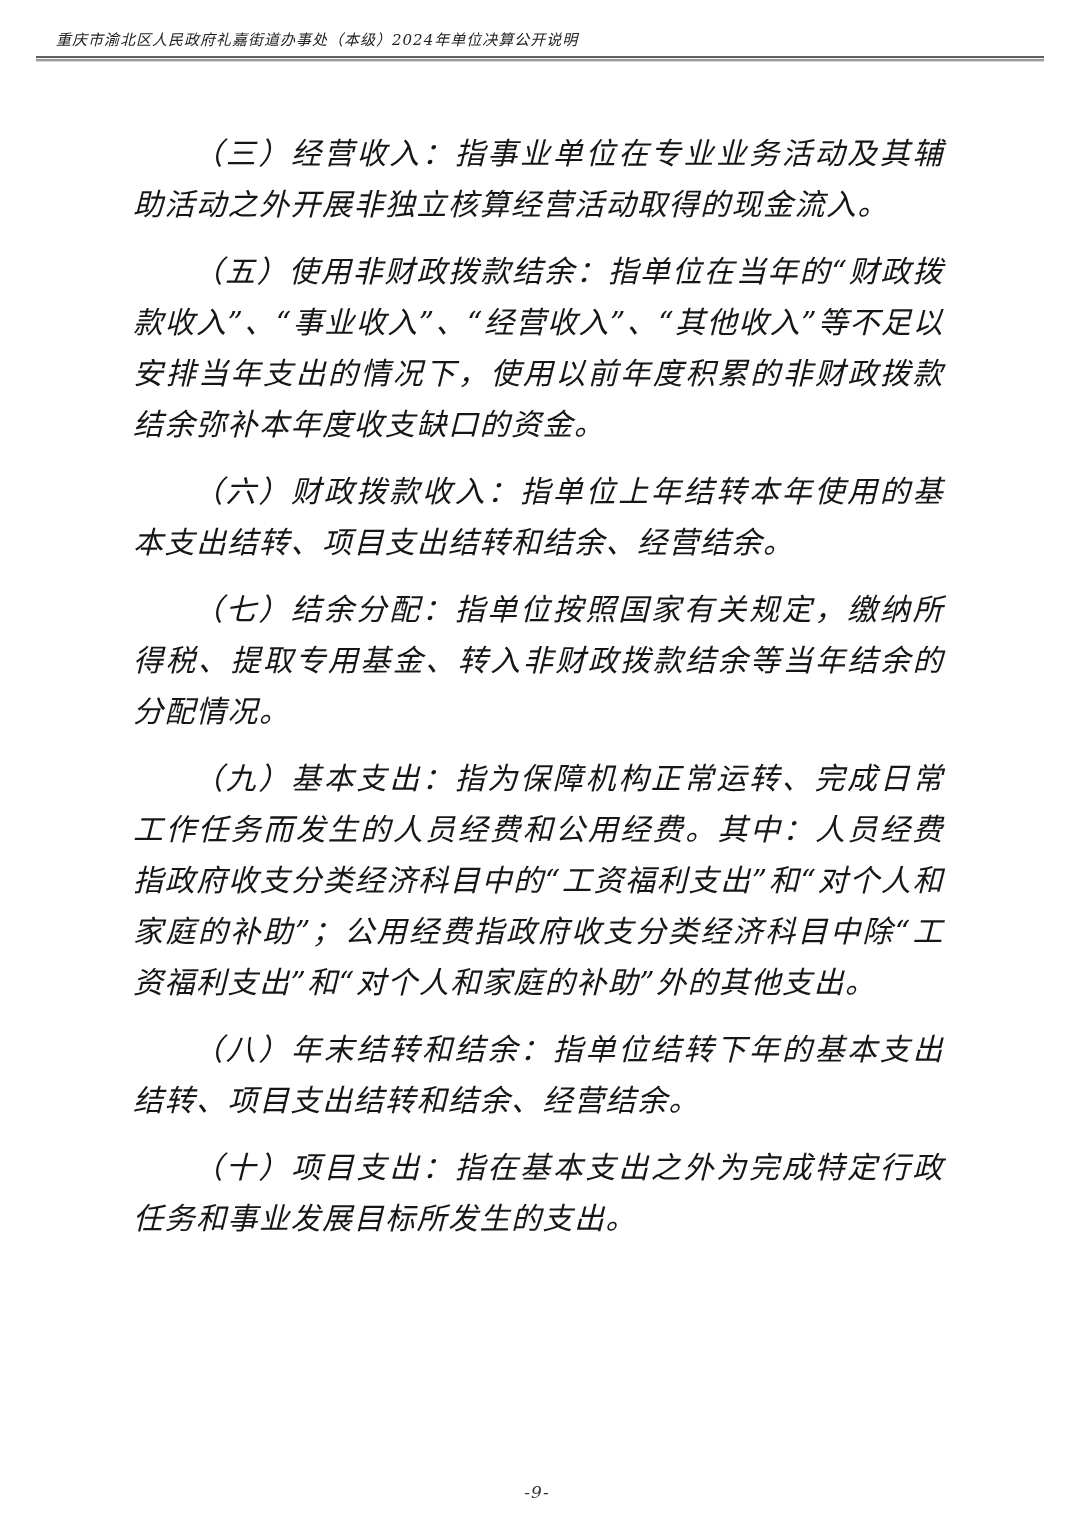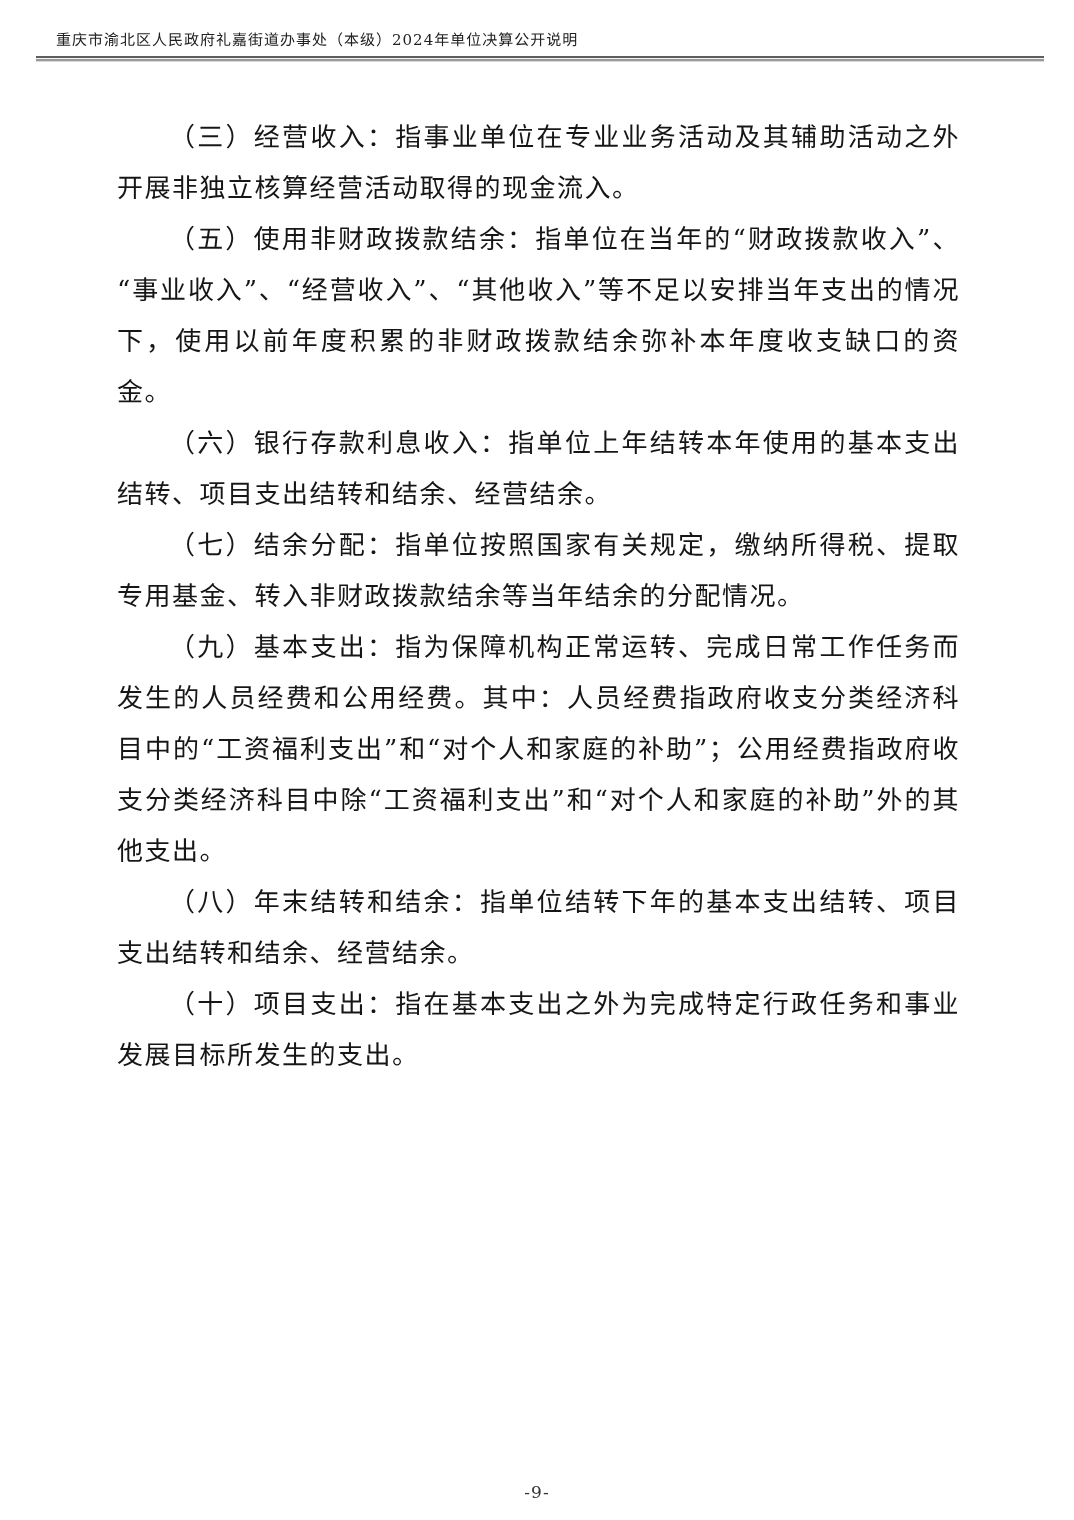--- a/index.html
+++ b/index.html
@@ -9,20 +9,21 @@
   }
   .page {
     position: relative;
     width: 1074px;
     height: 1520px;
     margin: 0 auto;
     background: #ffffff;
     overflow: hidden;
     font-family: "DejaVu Serif", "Liberation Serif", serif;
     color: #1c1c1c;
+    font-style: italic;
   }
   .doc-header {
     position: absolute;
     top: 28px;
     left: 56px;
     right: 30px;
   }
   .doc-header-title {
     font-size: 15px;
     letter-spacing: 1px;
@@ -43,22 +44,22 @@
       #d9d9d9 5px
     );
   }
   .doc-body {
     position: absolute;
     top: 112px;
     left: 117px;
     width: 843px;
   }
   .doc-body p {
-    margin: 0;
-    font-size: 26px;
+    margin: 16px;
+    font-size: 30px;
     line-height: 51px;
     letter-spacing: 1.5px;
     text-align: justify;
     text-indent: 2em;
     color: #161616;
     font-weight: 400;
   }
   .doc-footer {
     position: absolute;
     bottom: 18px;
@@ -79,21 +80,21 @@
 
   <div class="doc-header">
     <span class="doc-header-title">重庆市渝北区人民政府礼嘉街道办事处（本级）2024年单位决算公开说明</span>
   </div>
 
   <div class="header-rule"></div>
 
   <div class="doc-body">
     <p>（三）经营收入：指事业单位在专业业务活动及其辅助活动之外开展非独立核算经营活动取得的现金流入。</p>
     <p>（五）使用非财政拨款结余：指单位在当年的“财政拨款收入”、“事业收入”、“经营收入”、“其他收入”等不足以安排当年支出的情况下，使用以前年度积累的非财政拨款结余弥补本年度收支缺口的资金。</p>
-    <p>（六）银行存款利息收入：指单位上年结转本年使用的基本支出结转、项目支出结转和结余、经营结余。</p>
+    <p>（六）财政拨款收入：指单位上年结转本年使用的基本支出结转、项目支出结转和结余、经营结余。</p>
     <p>（七）结余分配：指单位按照国家有关规定，缴纳所得税、提取专用基金、转入非财政拨款结余等当年结余的分配情况。</p>
     <p>（九）基本支出：指为保障机构正常运转、完成日常工作任务而发生的人员经费和公用经费。其中：人员经费指政府收支分类经济科目中的“工资福利支出”和“对个人和家庭的补助”；公用经费指政府收支分类经济科目中除“工资福利支出”和“对个人和家庭的补助”外的其他支出。</p>
     <p>（八）年末结转和结余：指单位结转下年的基本支出结转、项目支出结转和结余、经营结余。</p>
     <p>（十）项目支出：指在基本支出之外为完成特定行政任务和事业发展目标所发生的支出。</p>
   </div>
 
   <div class="doc-footer">
     <span class="page-number">-9-</span>
   </div>
 

